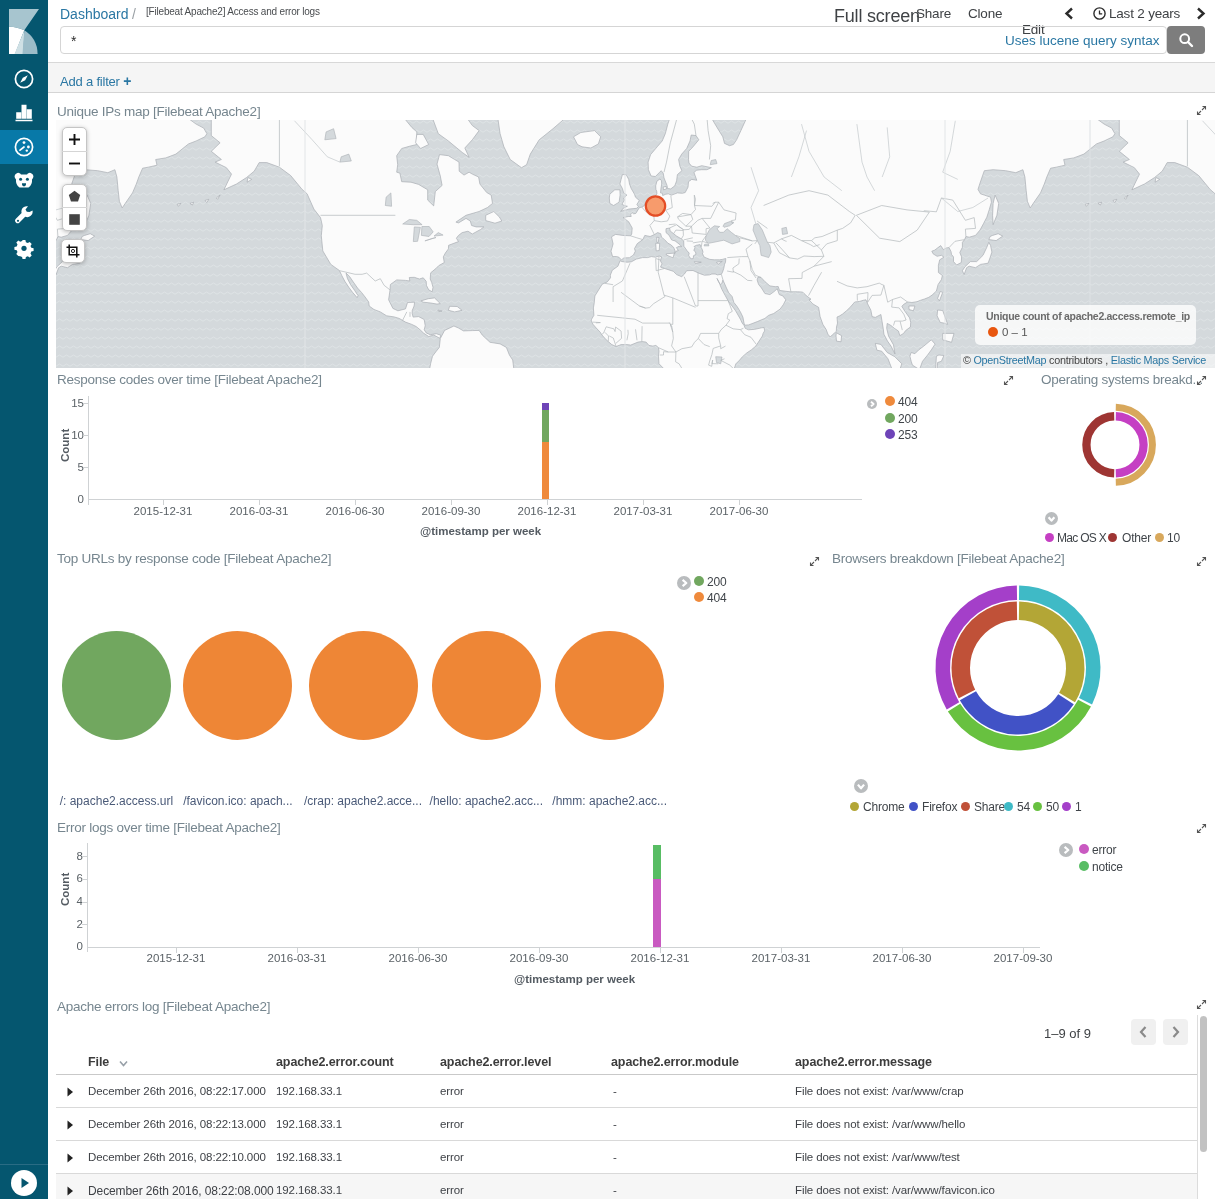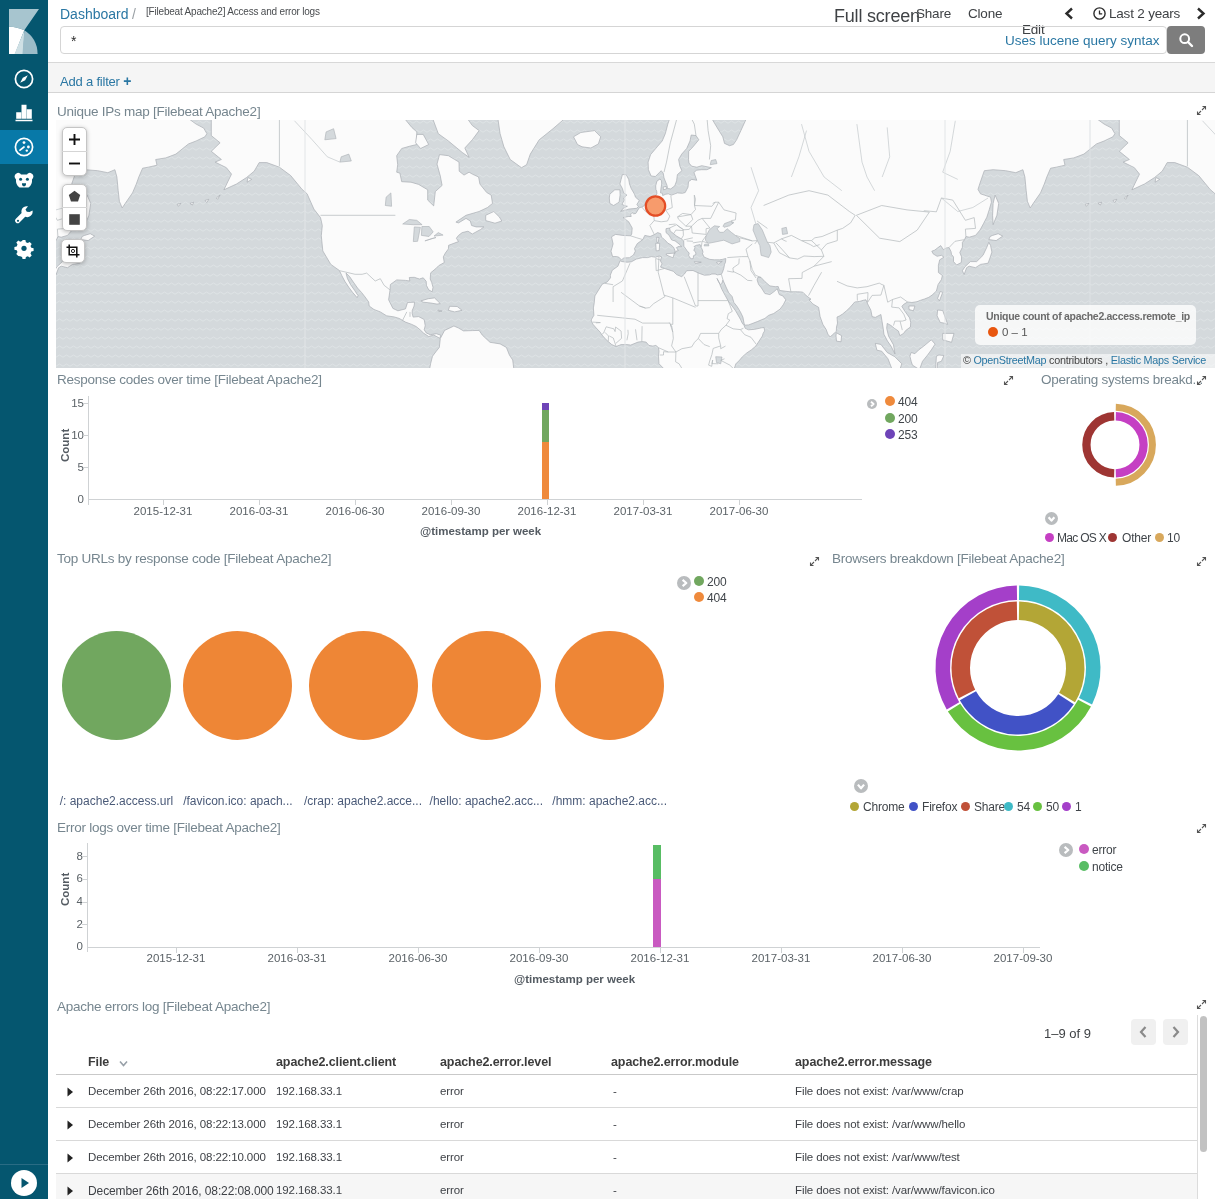--- a/index.html
+++ b/index.html
@@ -800,21 +800,21 @@
     <path d="M14.5 8 L10 13 14.5 18" fill="none" stroke="#8a8a8a" stroke-width="2.2"></path>
   </svg>
 <div class="a" style="left:1163px;top:1019px;width:25px;height:26px;background:#f0f0f0;border-radius:4px"></div>
 <svg class="a" style="left:1163px;top:1019px" width="25" height="26" viewBox="0 0 25 26">
     <path d="M10.5 8 L15 13 10.5 18" fill="none" stroke="#8a8a8a" stroke-width="2.2"></path>
   </svg>
 <div class="a" style="left:88px;top:1055px;font-size:12.5px;letter-spacing:-0.1px;font-weight:bold;color:#3c3c3c">File</div>
 <svg class="a" style="left:119px;top:1060px" width="9" height="7" viewBox="0 0 9 7">
     <path d="M1 1.5 L4.5 5.5 8 1.5" fill="none" stroke="#98a0a8" stroke-width="1.6"></path>
   </svg>
-<div class="a" style="left:276px;top:1055px;font-size:12.5px;letter-spacing:-0.1px;font-weight:bold;color:#3c3c3c">apache2.client.client</div>
+<div class="a" style="left:276px;top:1055px;font-size:12.5px;letter-spacing:-0.1px;font-weight:bold;color:#3c3c3c">apache2.error.count</div>
 <div class="a" style="left:440px;top:1055px;font-size:12.5px;letter-spacing:-0.1px;font-weight:bold;color:#3c3c3c">apache2.error.level</div>
 <div class="a" style="left:611px;top:1055px;font-size:12.5px;letter-spacing:-0.1px;font-weight:bold;color:#3c3c3c">apache2.error.module</div>
 <div class="a" style="left:795px;top:1055px;font-size:12.5px;letter-spacing:-0.1px;font-weight:bold;color:#3c3c3c">apache2.error.message</div>
 <div class="a" style="left:56px;top:1074px;width:1141px;height:1px;background:#c9c9c9"></div>
 <div class="a" style="left:56px;top:1075px;width:1141px;height:33px;border-bottom:1px solid #d9d9d9"></div>
 <svg class="a" style="left:66px;top:1087px" width="8" height="10" viewBox="0 0 8 10">
     <path d="M1.5 0.5 L7 5 1.5 9.5Z" fill="#222"></path>
   </svg>
 <div class="a" style="left:88px;top:1085px;font-size:11.5px;letter-spacing:-0.1px;color:#3f4247">December 26th 2016, 08:22:17.000</div>
 <div class="a" style="left:276px;top:1085px;font-size:11.5px;letter-spacing:-0.1px;color:#3f4247">192.168.33.1</div>

